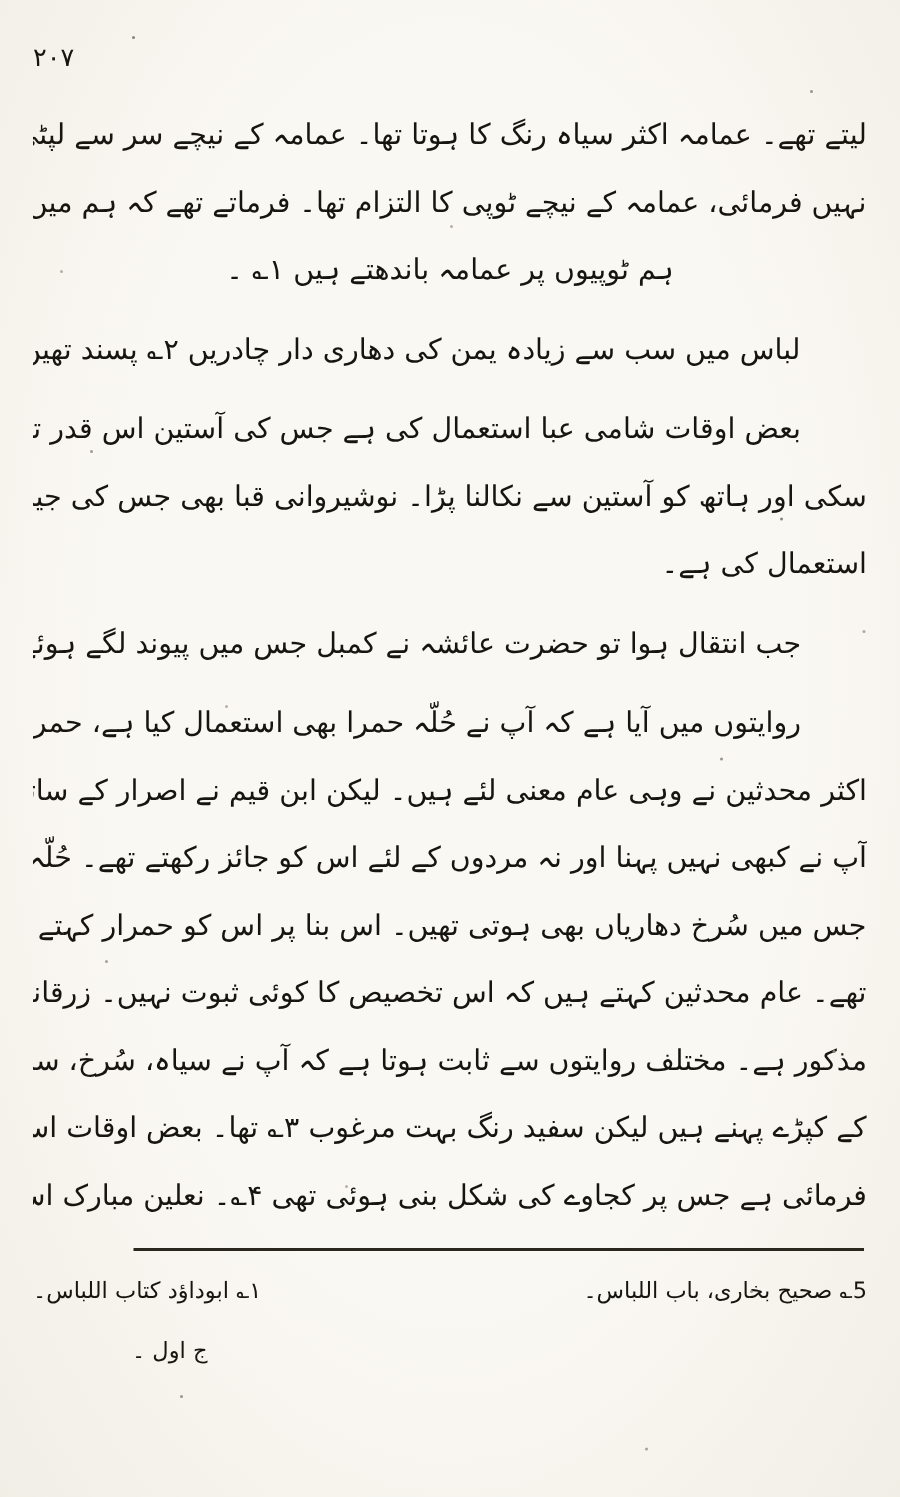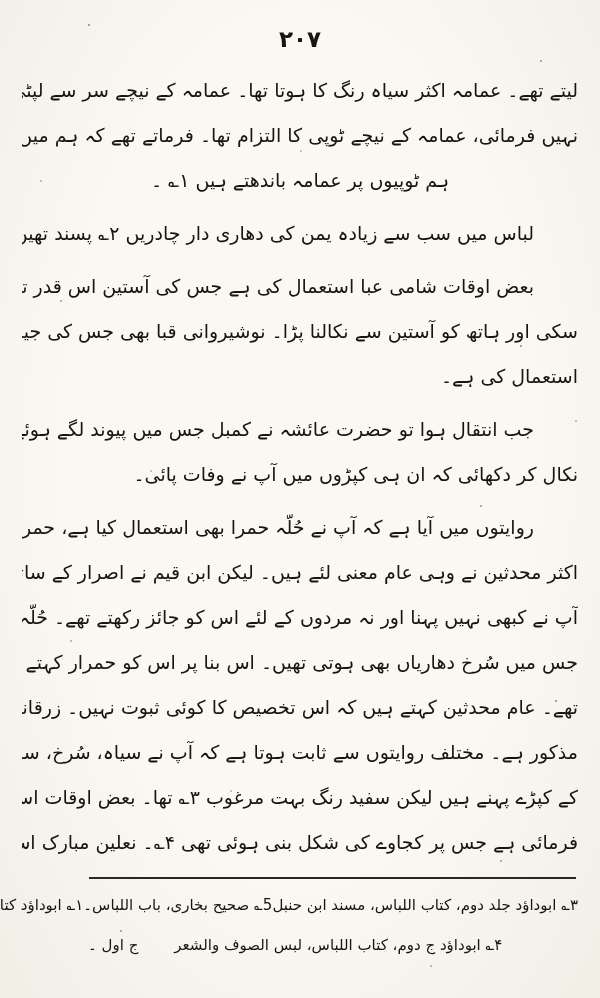--- a/index.html
+++ b/index.html
@@ -24,23 +24,23 @@
     position:absolute;top:0;left:0;width:2px;height:2px;border-radius:50%;
     background:transparent;
     box-shadow:
       88px 24px 0 #8a8578, 540px 60px 0 #9a9588, 300px 150px 0 #b5b0a2,
       60px 300px 0 #a09a8c, 520px 345px 0 #8a8578, 150px 470px 0 #b5b0a2,
       480px 505px 0 #9a9588, 70px 640px 0 #a8a294, 555px 700px 0 #8a8578,
       230px 790px 0 #b5b0a2, 500px 860px 0 #a09a8c, 120px 930px 0 #9a9588,
       430px 965px 0 #a8a294, 40px 180px 0 #b5b0a2, 575px 420px 0 #b0aa9c;
   }
   .page-number{
-    text-align:center;
-    font-size:23px;
-    font-weight:bold;
+    text-align:left;
+    font-size:17px;
+    font-weight:normal;
     letter-spacing:2px;
     height:30px;
     line-height:26px;
   }
   .body-text{margin-top:12px;}
   .para{margin:0 0 8px 0;padding:0;}
   .para:last-of-type{margin-bottom:0;}
   .line{
     font-size:19px;
     line-height:45px;
@@ -104,42 +104,39 @@
     </div>
 
     <div class="para">
       <div class="line indent">بعض اوقات شامی عبا استعمال کی ہے جس کی آستین اس قدر تنگ تھی کہ وضو کرنا چاہا تو چڑھ نہ</div>
       <div class="line">سکی اور ہاتھ کو آستین سے نکالنا پڑا۔ نوشیروانی قبا بھی جس کی جیب اور آستینوں پر دیبا کی سنجاف تھی،</div>
       <div class="line last">استعمال کی ہے۔</div>
     </div>
 
     <div class="para">
       <div class="line indent">جب انتقال ہوا تو حضرت عائشہ نے کمبل جس میں پیوند لگے ہوئے تھے اور گاڑھے کی ایک تہمد</div>
-      <div class="line last">نکال کر دکھائی کہ ان ہی کپڑوں میں آپ نے وفات پائی۔</div>
     </div>
 
     <div class="para">
       <div class="line indent">روایتوں میں آیا ہے کہ آپ نے حُلّہ حمرا بھی استعمال کیا ہے، حمرا کے معنی سُرخ کے ہیں اس لئے</div>
       <div class="line">اکثر محدثین نے وہی عام معنی لئے ہیں۔ لیکن ابن قیم نے اصرار کے ساتھ دعویٰ کیا ہے کہ سُرخ لباس</div>
       <div class="line">آپ نے کبھی نہیں پہنا اور نہ مردوں کے لئے اس کو جائز رکھتے تھے۔ حُلّہ حمرا ایک قسم کی یمنی چادر تھی</div>
       <div class="line">جس میں سُرخ دھاریاں بھی ہوتی تھیں۔ اس بنا پر اس کو حمرار کہتے تھے اور یہی کبھی کبھی استعمال کرتے</div>
       <div class="line">تھے۔ عام محدثین کہتے ہیں کہ اس تخصیص کا کوئی ثبوت نہیں۔ زرقانی میں یہ بحث نہایت تفصیل سے</div>
       <div class="line">مذکور ہے۔ مختلف روایتوں سے ثابت ہوتا ہے کہ آپ نے سیاہ، سُرخ، سبز، زعفرانی، ہر رنگ</div>
       <div class="line">کے کپڑے پہنے ہیں لیکن سفید رنگ بہت مرغوب ۳؎ تھا۔ بعض اوقات اس قسم کی چادر بھی استعمال</div>
       <div class="line">فرمائی ہے جس پر کجاوے کی شکل بنی ہوئی تھی ۴؎۔ نعلین مبارک اس طرز کے تھے جس کو اس ملک میں</div>
     </div>
 
   </div>
 
   <hr class="fn-divider">
 
   <div class="footnotes">
     <div class="fn-line">
-      <span class="fn-entry">۳؎ ابوداؤد جلد دوم، کتاب اللباس، مسند ابن حنبل</span>
       <span class="fn-entry">5؎ صحیح بخاری، باب اللباس۔</span>
       <span class="fn-entry">۱؎ ابوداؤد کتاب اللباس۔</span>
     </div>
     <div class="fn-line fn-line-2">
-      <span class="fn-entry">۴؎ ابوداؤد ج دوم، کتاب اللباس، لبس الصوف والشعر</span>
       <span class="fn-entry">ج اول ۔</span>
     </div>
   </div>
 </div>
 
 </body></html>

